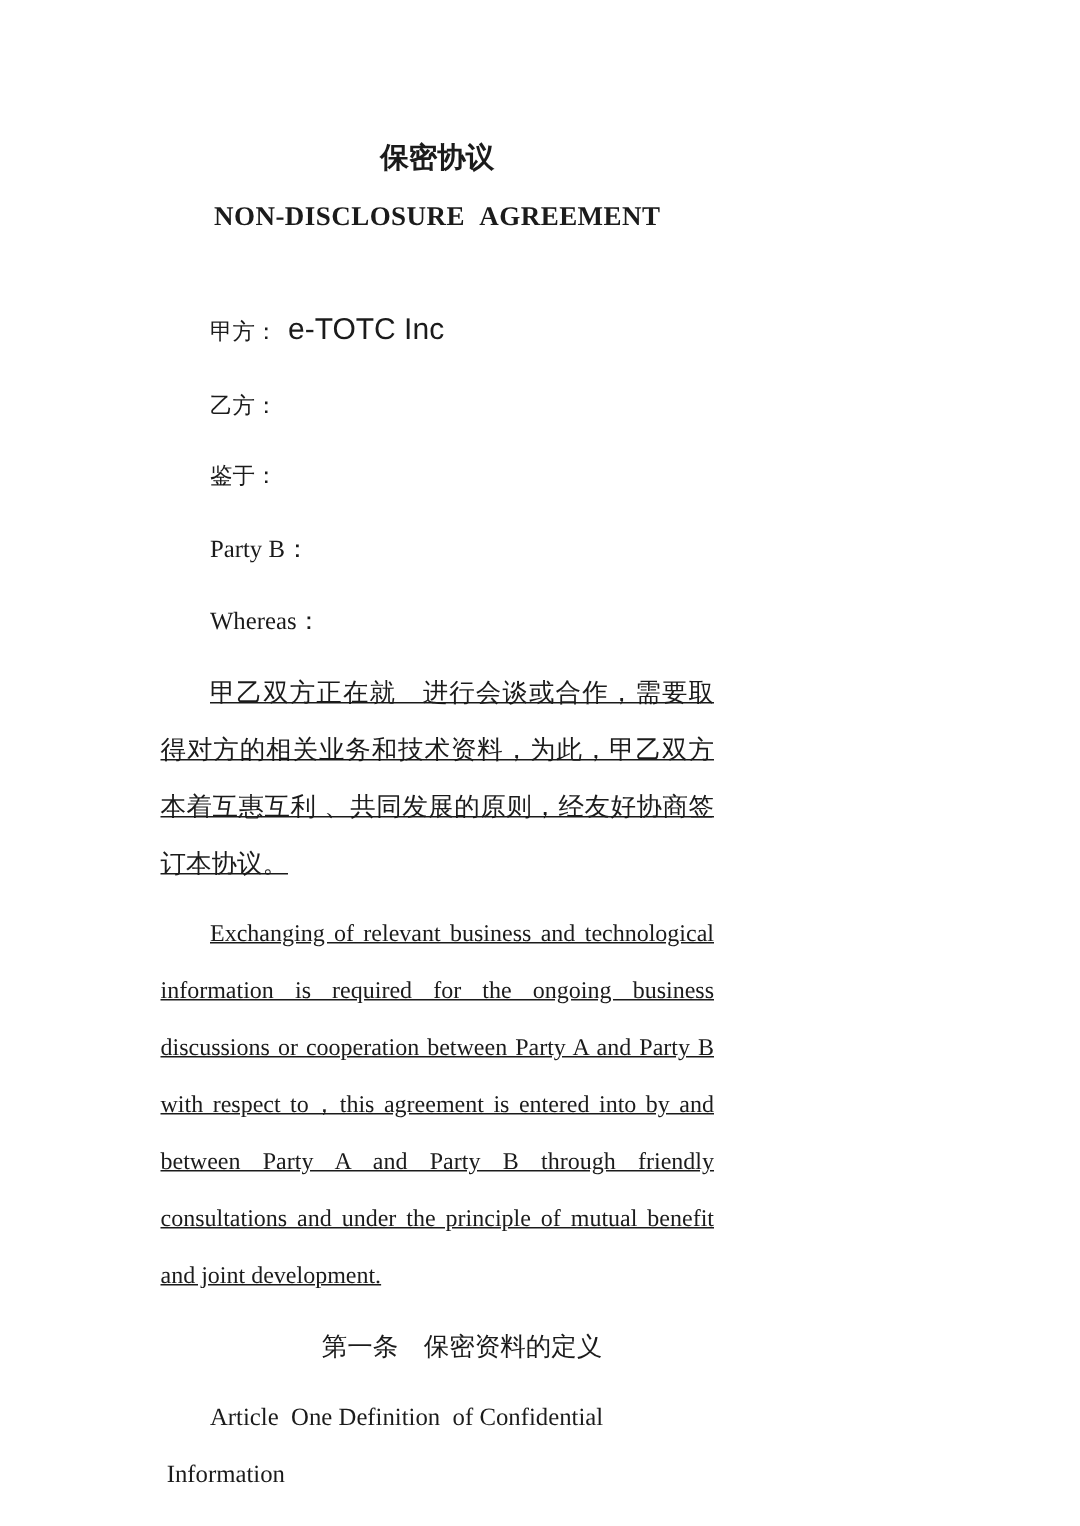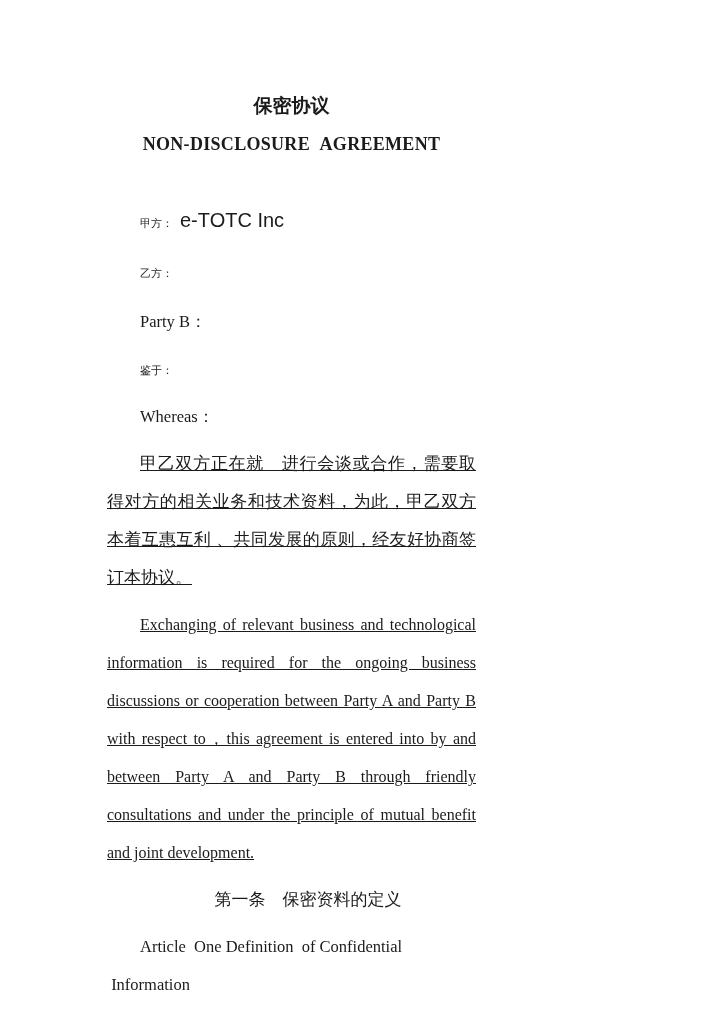--- a/index.html
+++ b/index.html
@@ -38,21 +38,21 @@
     margin-bottom: 38px; 
   }
   .field {
     line-height: 38px;
     margin: 0 0 9px 0;
     text-indent: 33px;
     white-space: pre-wrap;
   }
   .zh-text {
     font-family: "Liberation Sans", sans-serif;
-    font-size: 11px;
+    font-size: 15px;
   }
   .en-text {
     font-family: "Liberation Serif", serif;
     font-size: 16.5px;
   }
   .val {
     font-family: Liberation Sans, sans-serif;
     font-size: 20px;
     padding-left: 7px;
   }
@@ -96,23 +96,23 @@
 
   <h1 class="title-zh">保密协议</h1>
 
   <h2 class="title-en">NON-DISCLOSURE &nbsp;AGREEMENT</h2>
 
   <p class="field"><span class="zh-text">甲方：</span><span class="val">e-TOTC Inc</span></p>
 
 
   <p class="field"><span class="zh-text">乙方：</span><span class="val"></span></p>
 
+  <p class="field"><span class="zh-text">鉴于：</span></p>
+
   <p class="field"><span class="en-text">Party B：</span><span class="val"></span></p>
-
-  <p class="field"><span class="zh-text">鉴于：</span></p>
 
   <p class="field"><span class="en-text">Whereas：</span></p>
 
   <p class="para para-zh">甲乙双方正在就　进行会谈或合作，需要取得对方的相关业务和技术资料，为此，甲乙双方本着互惠互利 、共同发展的原则，经友好协商签订本协议。</p>
 
   <p class="para para-en">Exchanging of relevant business and technological information is required for the ongoing business discussions or cooperation between Party A and Party B with respect to，this agreement is entered into by and between Party A and Party B through friendly consultations and under the principle of mutual benefit and joint development.</p>
 
   <p class="heading-zh">第一条　保密资料的定义</p>
 
   <p class="heading-en">Article &nbsp;One Definition &nbsp;of Confidential &nbsp;Information</p>

